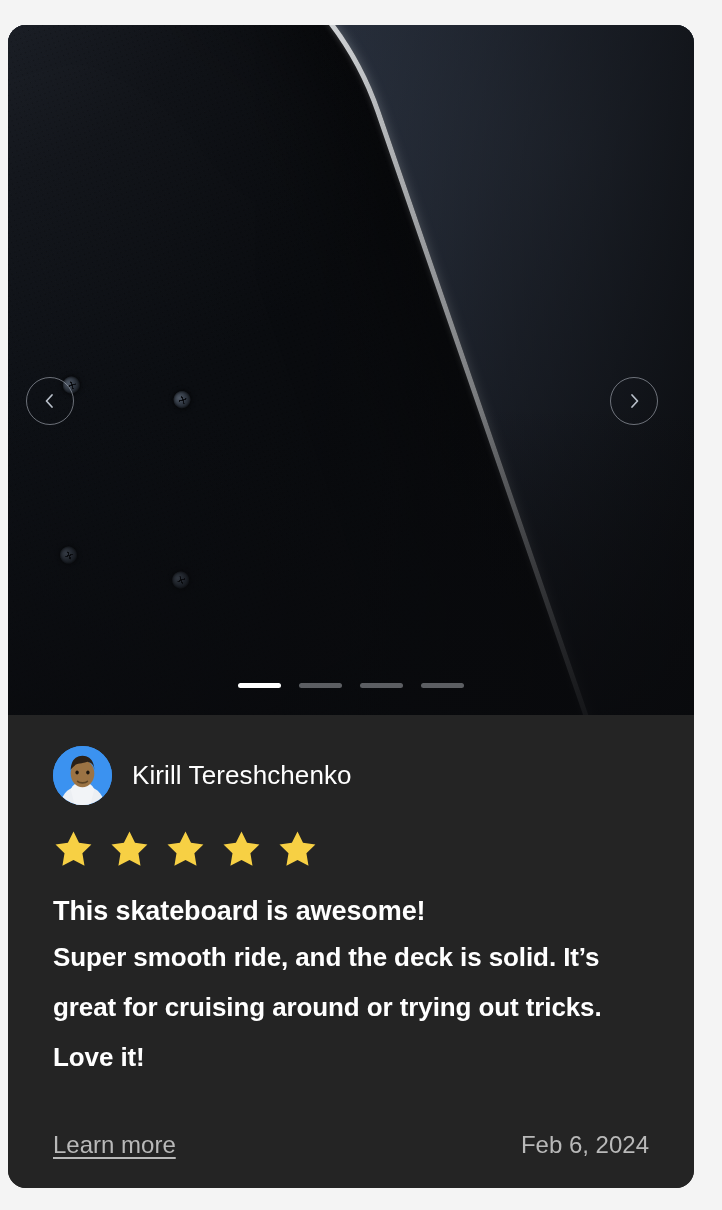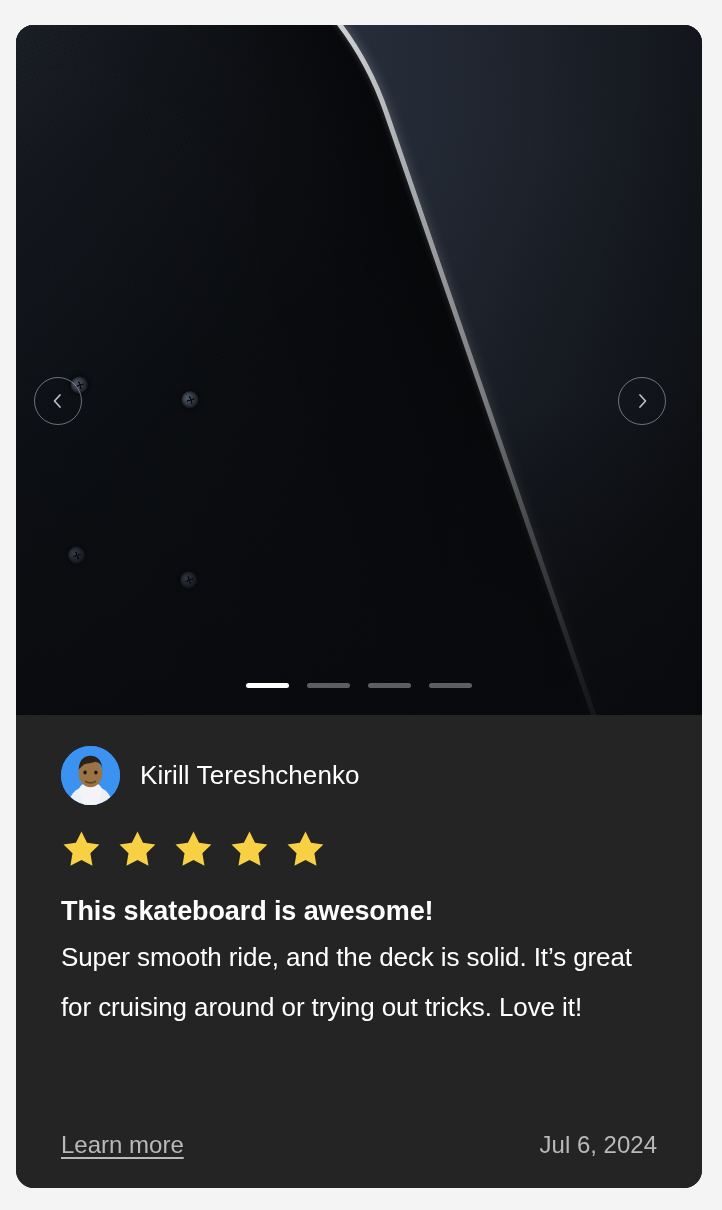--- a/index.html
+++ b/index.html
@@ -7,21 +7,21 @@
   html, body {
     width:722px; height:1210px;
     background:#f4f4f4;
     font-family:"Liberation Sans", sans-serif;
     -webkit-font-smoothing:antialiased;
     overflow:hidden;
   }
 
   #review-card {
     position:absolute;
-    left:16px; top:25px;
+    left:8px; top:25px;
     width:686px; height:1163px;
     border-radius:18px;
     overflow:hidden;
     background:#242424;
     display:flex;
     flex-direction:column;
   }
 
   
   .media {
@@ -186,21 +186,21 @@
     margin-top:26px;
     color:#ffffff;
     font-size:27px;
     font-weight:700;
     letter-spacing:-.1px;
   }
   .review-body {
     margin-top:5px;
     color:#ffffff;
     font-size:26px;
-    font-weight:400;
+    font-weight:700;
     line-height:50px;
     letter-spacing:-.1px;
   }
 
   .footer {
     position:absolute;
     left:45px; right:45px;
     bottom:29px;
     display:flex;
     align-items:baseline;
@@ -314,17 +314,17 @@
           </svg>
         </span>
       </div>
 
     <div class="review-title">This skateboard is awesome!</div>
 
     <div class="review-body">Super smooth ride, and the deck is solid. It’s great for cruising around or trying out tricks. Love it!</div>
 
     <div class="footer">
       <a class="learn-more" href="#">Learn more</a>
-      <span class="date">Jul 6, 2024</span>
+      <span class="date">Feb 6, 2024</span>
     </div>
 
   </div>
 </div>
 
 </body></html>

